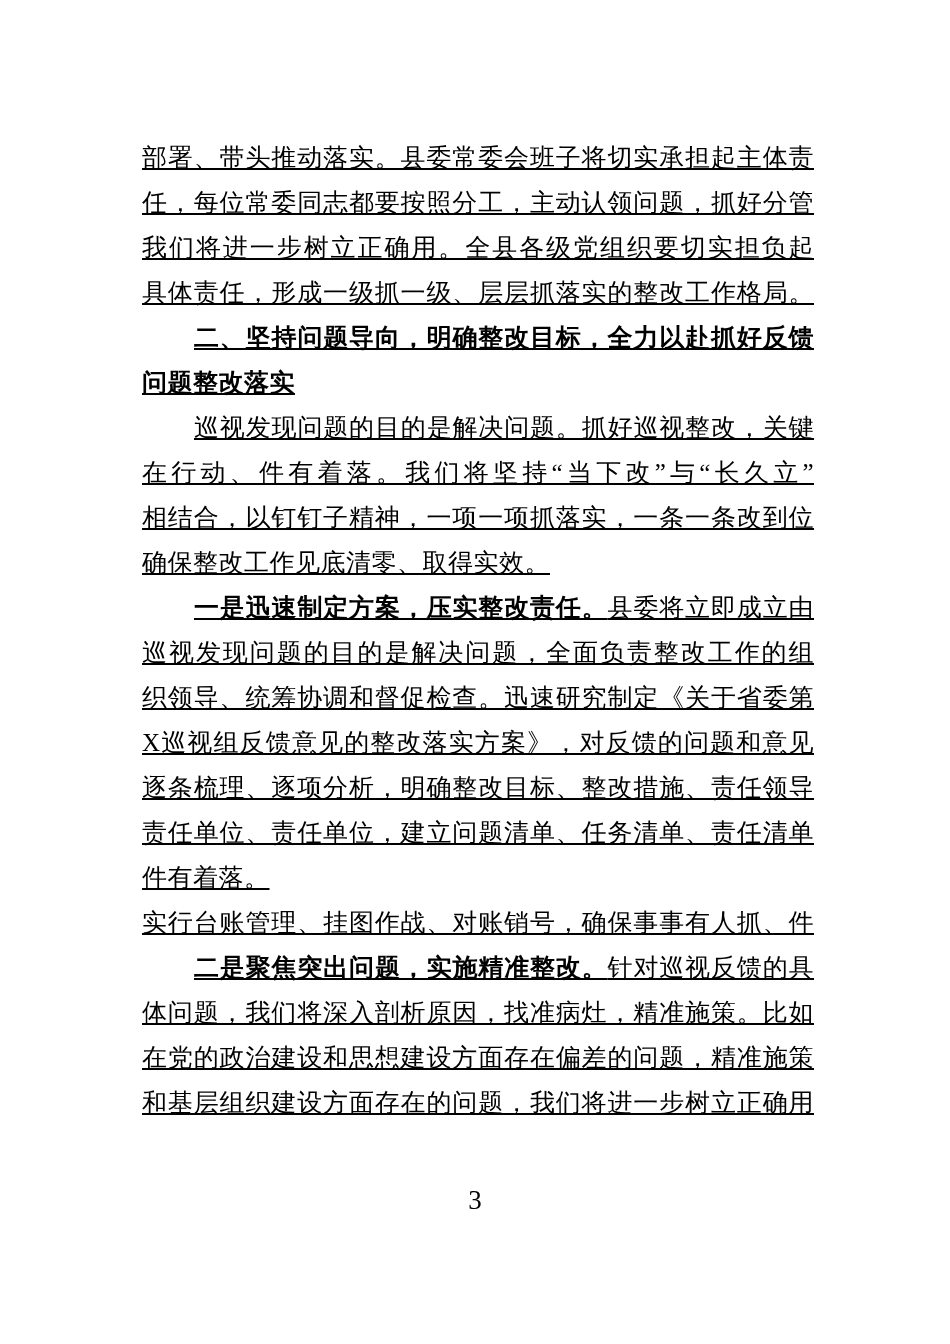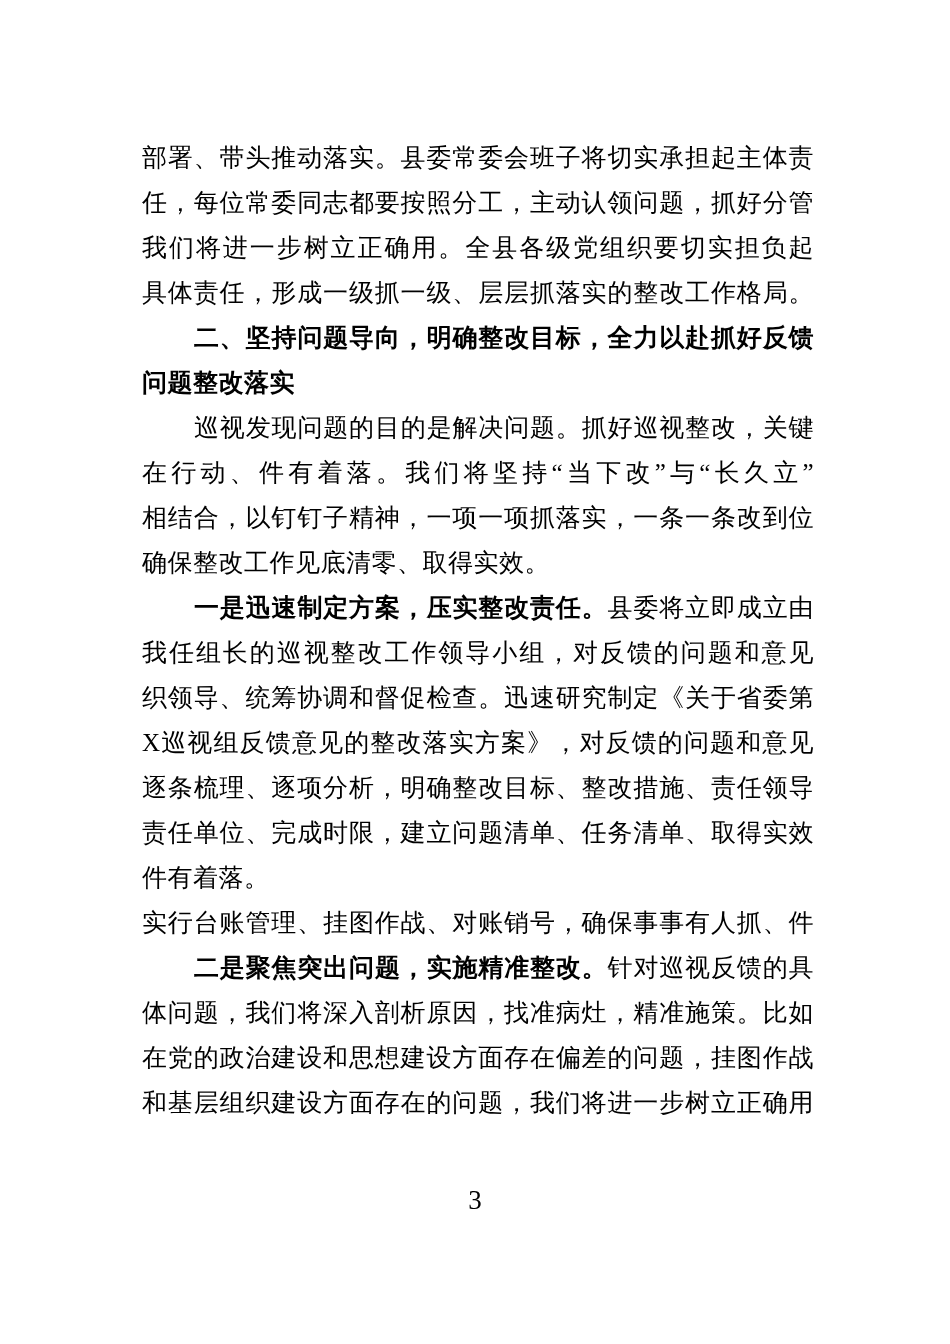--- a/index.html
+++ b/index.html
@@ -14,20 +14,21 @@
     background: #ffffff;
     color: #000000;
     font-family: "Liberation Serif", "DejaVu Serif", serif;
     overflow: hidden;
   }
   .text-block {
     position: absolute;
     left: 142px;
     top: 135px;
     width: 672px;
+    text-decoration: underline;
   }
   .line {
     box-sizing: border-box;
     width: 672px;
     height: 45px;
     line-height: 45px;
     font-size: 25px;
     white-space: nowrap;
     text-align: right;
     text-align-last: left;
@@ -69,26 +70,26 @@
       <div class="line justify"><span class="seg">任，每位常委同志都要按照分工，主动认领问题，抓好分管</span></div>
       <div class="line justify"><span class="seg">我们将进一步树立正确用。全县各级党组织要切实担负起</span></div>
       <div class="line justify"><span class="seg">具体责任，形成一级抓一级、层层抓落实的整改工作格局。</span></div>
       <div class="line heading indent justify"><span class="seg bold">二、坚持问题导向，明确整改目标，全力以赴抓好反馈</span></div>
       <div class="line heading"><span class="seg bold">问题整改落实</span></div>
       <div class="line indent justify"><span class="seg">巡视发现问题的目的是解决问题。抓好巡视整改，关键</span></div>
       <div class="line justify"><span class="seg">在行动、件有着落。我们将坚持“当下改”与“长久立”</span></div>
       <div class="line justify"><span class="seg">相结合，以钉钉子精神，一项一项抓落实，一条一条改到位</span></div>
       <div class="line"><span class="seg">确保整改工作见底清零、取得实效。</span></div>
       <div class="line indent justify"><span class="seg bold">一是迅速制定方案，压实整改责任。</span><span class="seg">县委将立即成立由</span></div>
-      <div class="line justify"><span class="seg">我任组长的巡视整改工作领导小组，对反馈的问题和意见</span></div>
+      <div class="line justify"><span class="seg">巡视发现问题的目的是解决问题，全面负责整改工作的组</span></div>
       <div class="line justify"><span class="seg">织领导、统筹协调和督促检查。迅速研究制定《关于省委第</span></div>
       <div class="line justify"><span class="seg">X巡视组反馈意见的整改落实方案》，对反馈的问题和意见</span></div>
       <div class="line justify"><span class="seg">逐条梳理、逐项分析，明确整改目标、整改措施、责任领导</span></div>
-      <div class="line justify"><span class="seg">责任单位、完成时限，建立问题清单、任务清单、取得实效</span></div>
+      <div class="line justify"><span class="seg">责任单位、责任单位，建立问题清单、任务清单、责任清单</span></div>
       <div class="line"><span class="seg">件有着落。</span></div>
       <div class="line justify"><span class="seg">实行台账管理、挂图作战、对账销号，确保事事有人抓、件</span></div>
       <div class="line indent justify"><span class="seg bold">二是聚焦突出问题，实施精准整改。</span><span class="seg">针对巡视反馈的具</span></div>
       <div class="line justify"><span class="seg">体问题，我们将深入剖析原因，找准病灶，精准施策。比如</span></div>
-      <div class="line justify"><span class="seg">在党的政治建设和思想建设方面存在偏差的问题，挂图作战</span></div>
+      <div class="line justify"><span class="seg">在党的政治建设和思想建设方面存在偏差的问题，精准施策</span></div>
       <div class="line justify"><span class="seg">和基层组织建设方面存在的问题，我们将进一步树立正确用</span></div>
     </div>
   <div class="page-number">3</div>
 </div>
 
 </body></html>

